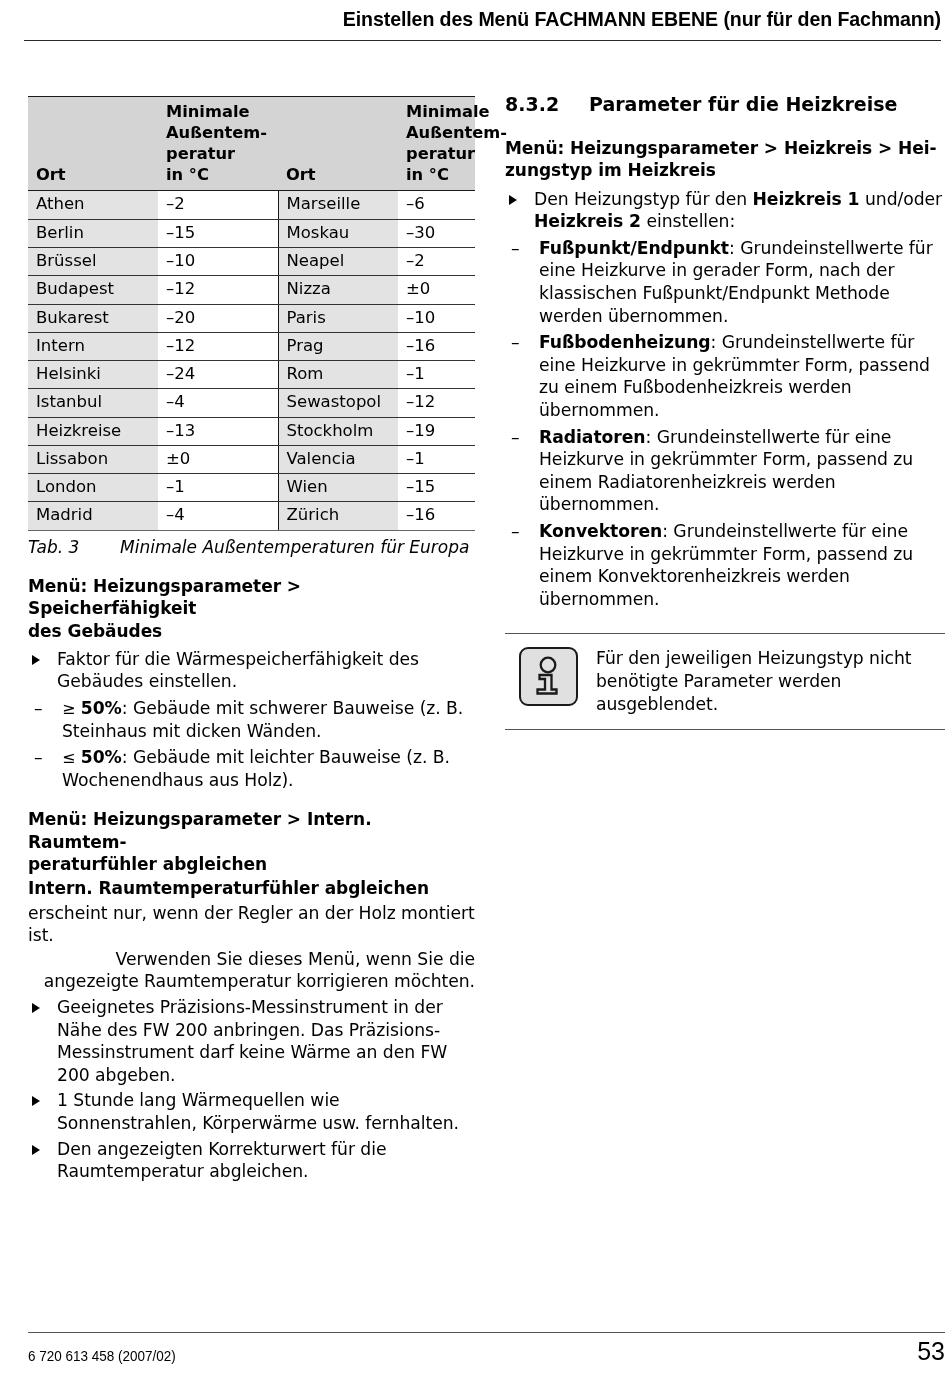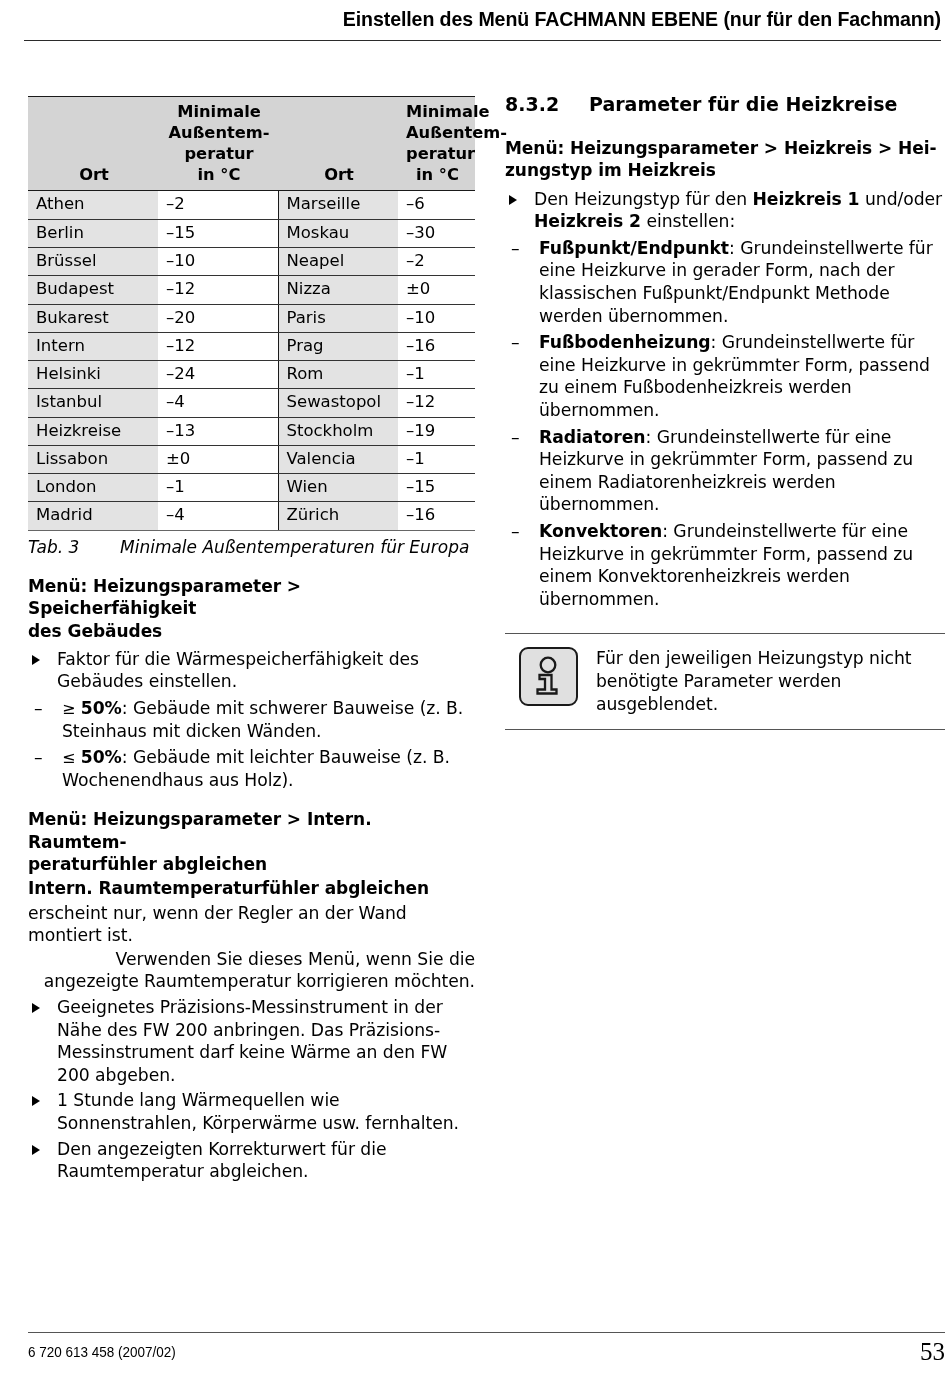--- a/index.html
+++ b/index.html
@@ -49,21 +49,21 @@
   table.temps {
     border-collapse: collapse;
     width: 447px;
     table-layout: fixed;
     font-size: 16.5px;
   }
   table.temps thead th {
     background: #d4d4d4;
     font-weight: bold;
     font-size: 16.3px;
-    text-align: center;
+    text-align: left;
     vertical-align: bottom;
     padding: 4px 6px 5px 8px;
     line-height: 1.295;
     border: none;
   }
   table.temps thead tr {
     border-top: 1.7px solid #1a1a1a;
     border-bottom: 1.7px solid #1a1a1a;
   }
   table.temps tbody td {
@@ -193,33 +193,33 @@
     position: absolute;
     left: 28px; bottom: 17px; width: 917px;
   }
   .page-footer-rule {
     border-top: 1.6px solid #555555;
     width: 100%;
     margin-bottom: 6px;
   }
   .page-footer-row {
     display: flex;
-    align-items: center;
+    align-items: flex-end;
     justify-content: space-between;
   }
   .doc-number {
     font-family: "Liberation Sans", sans-serif;
     font-size: 14.5px;
     font-weight: normal;
     transform: scaleX(0.93);
     transform-origin: left center;
     white-space: nowrap;
   }
   .page-number {
-    font-family: Liberation Serif, serif;
+    font-family: Liberation Sans, sans-serif;
     font-size: 25px;
     font-weight: normal;
     line-height: 1;
   }
 </style>
 </head>
 <body>
 
 <div class="page-header">
   <div class="page-header-title">Einstellen des Menü FACHMANN EBENE (nur für den Fachmann)</div>
@@ -358,21 +358,21 @@
       <b>50%</b><span>: Gebäude mit leichter Bauweise (z. B. Wochenendhaus aus Holz).</span>
     </li>
   </ul>
 
   <h3 class="menu-head tight">
     <span>Menü: Heizungsparameter &gt; Intern. Raumtem-</span><br>
     <span>peraturfühler abgleichen</span>
   </h3>
   <h3 class="menu-head tight" style="margin-top:0">Intern. Raumtemperaturfühler abgleichen</h3>
 
-  <p class="body-text">erscheint nur, wenn der Regler an der Wand montiert ist.</p>
+  <p class="body-text">erscheint nur, wenn der Regler an der Holz montiert ist.</p>
   <p class="body-text">Verwenden Sie dieses Menü, wenn Sie die angezeigte Raumtemperatur korrigieren möchten.</p>
 
   <ul class="blist" id="raumtemp-bullets">
       <li><span class="tri"></span><span>Geeignetes Präzisions-Messinstrument in der Nähe des FW 200 anbringen. Das Präzisions-Messinstrument darf keine Wärme an den FW 200 abgeben.</span></li>
       <li><span class="tri"></span><span>1 Stunde lang Wärmequellen wie Sonnenstrahlen, Körperwärme usw. fernhalten.</span></li>
       <li><span class="tri"></span><span>Den angezeigten Korrekturwert für die Raumtemperatur abgleichen.</span></li>
     </ul>
 </div>
 
 <div class="col-right">

